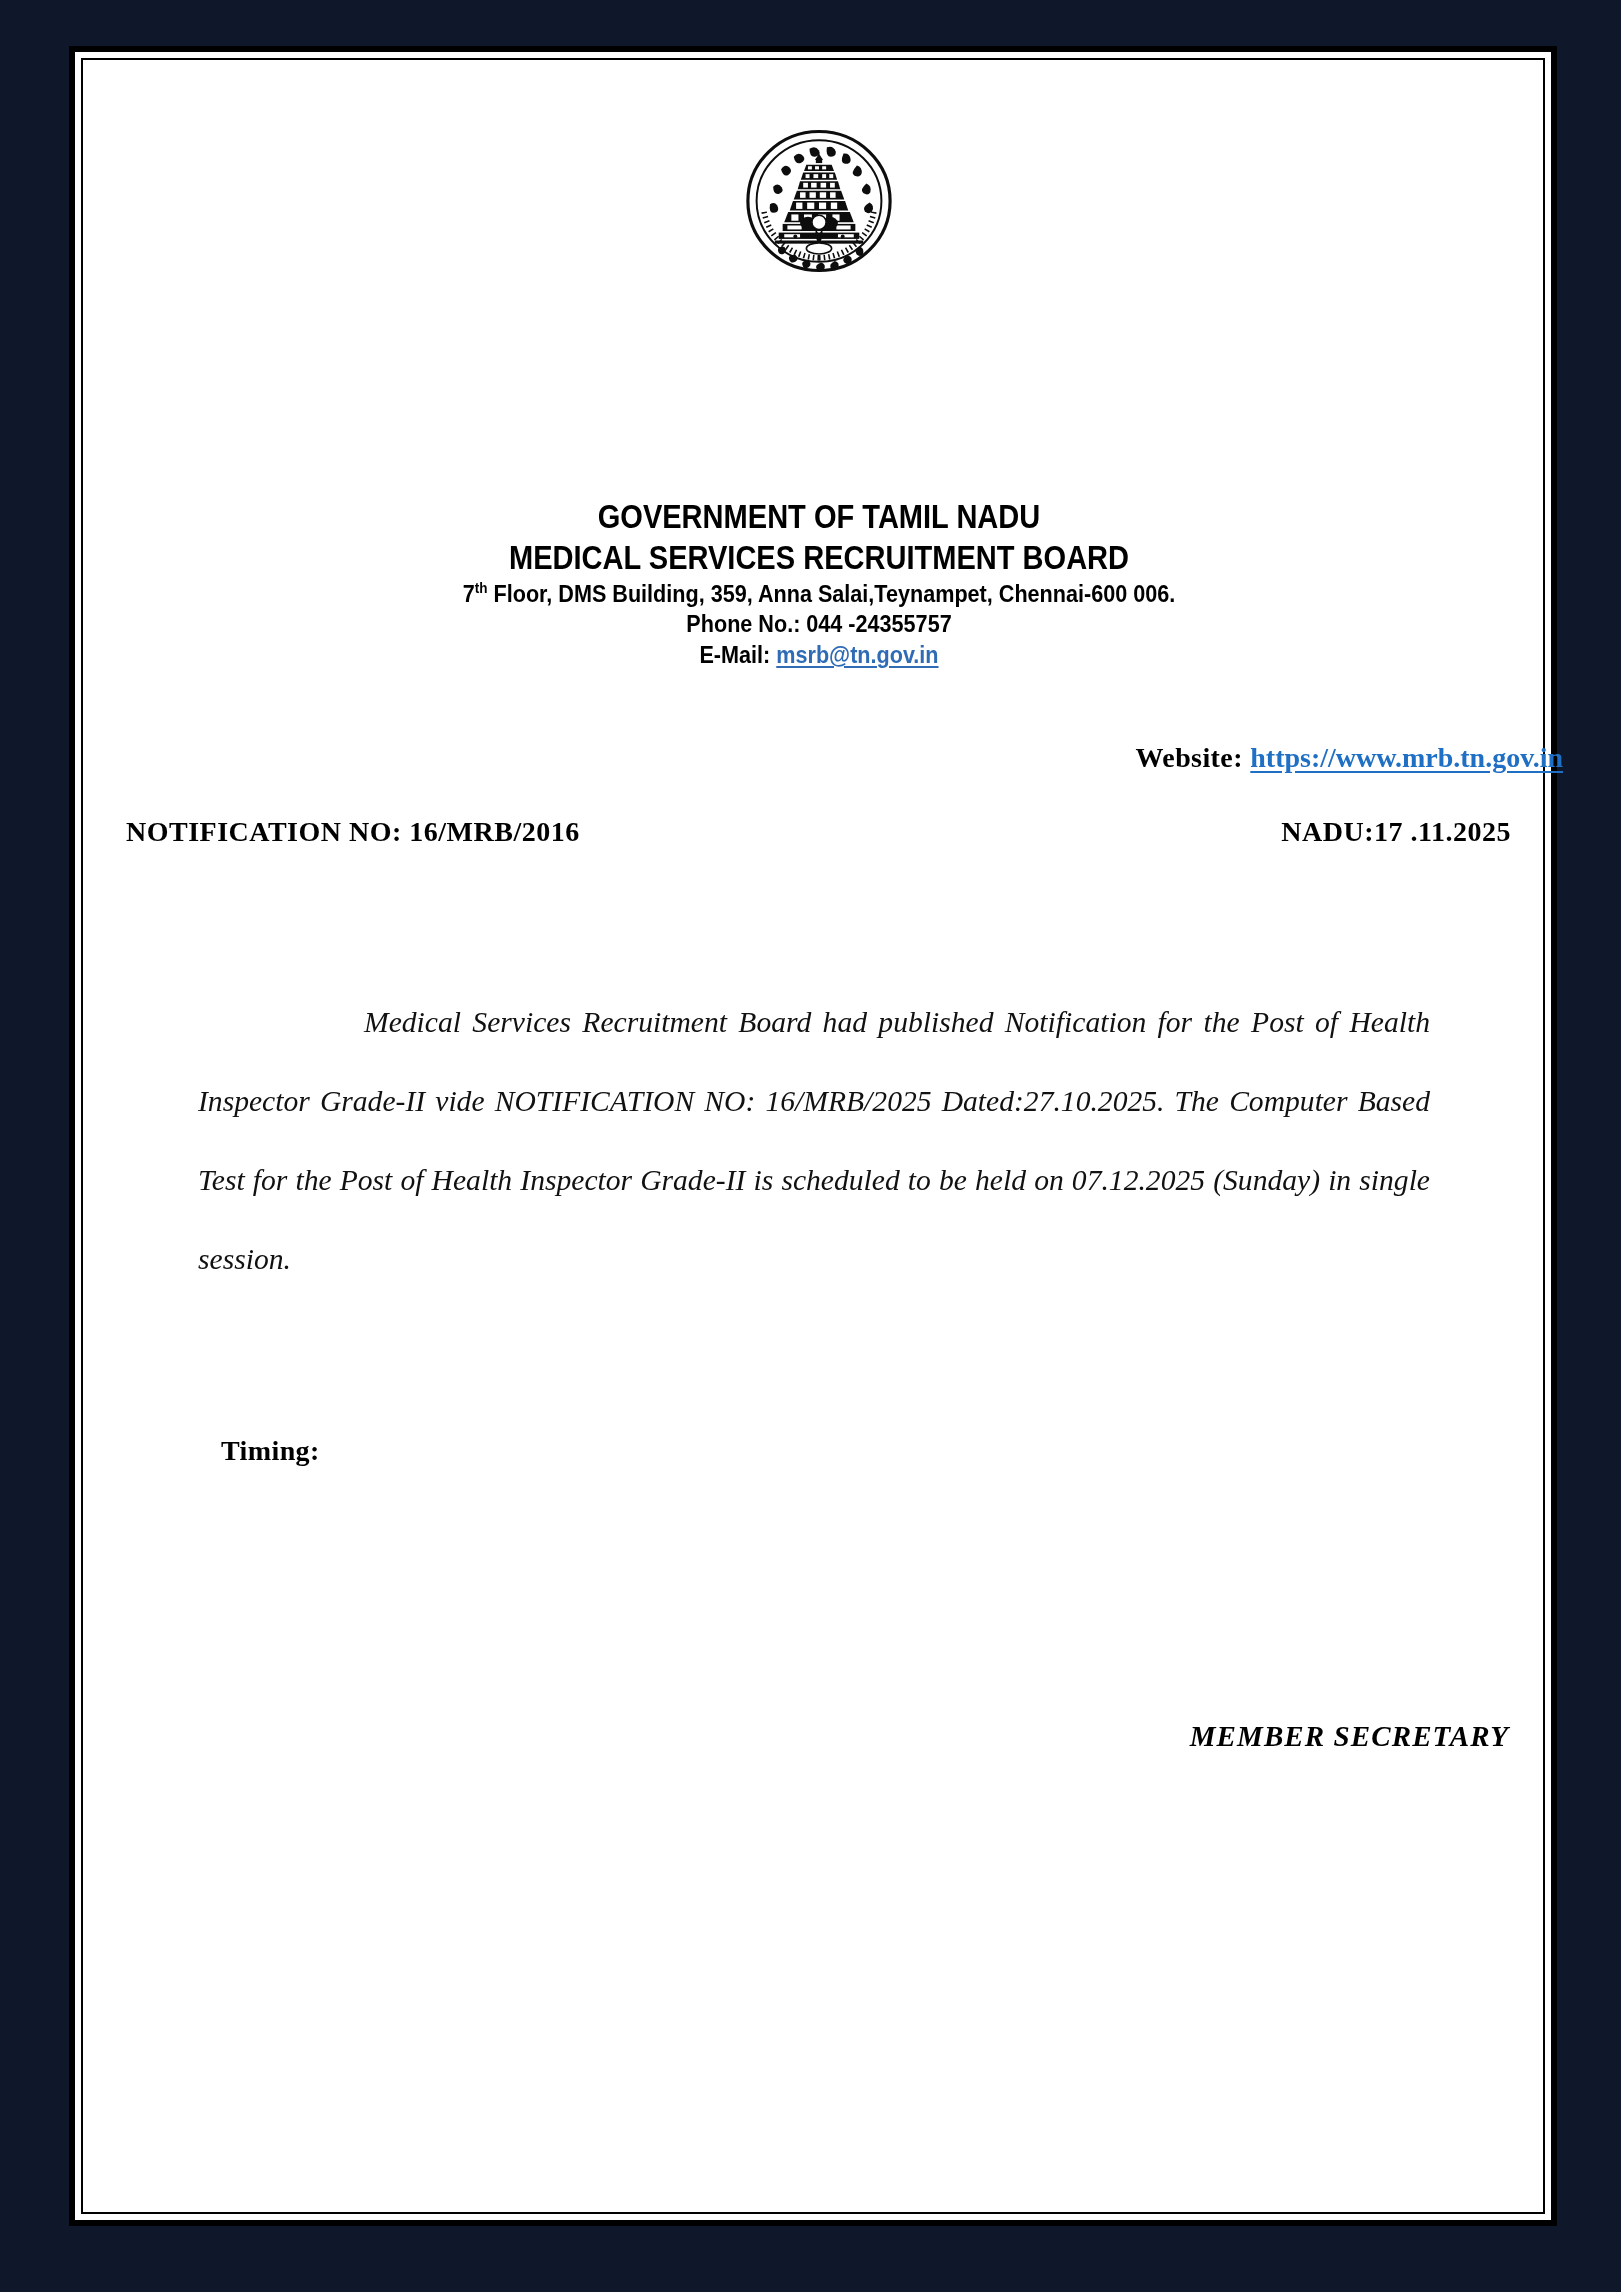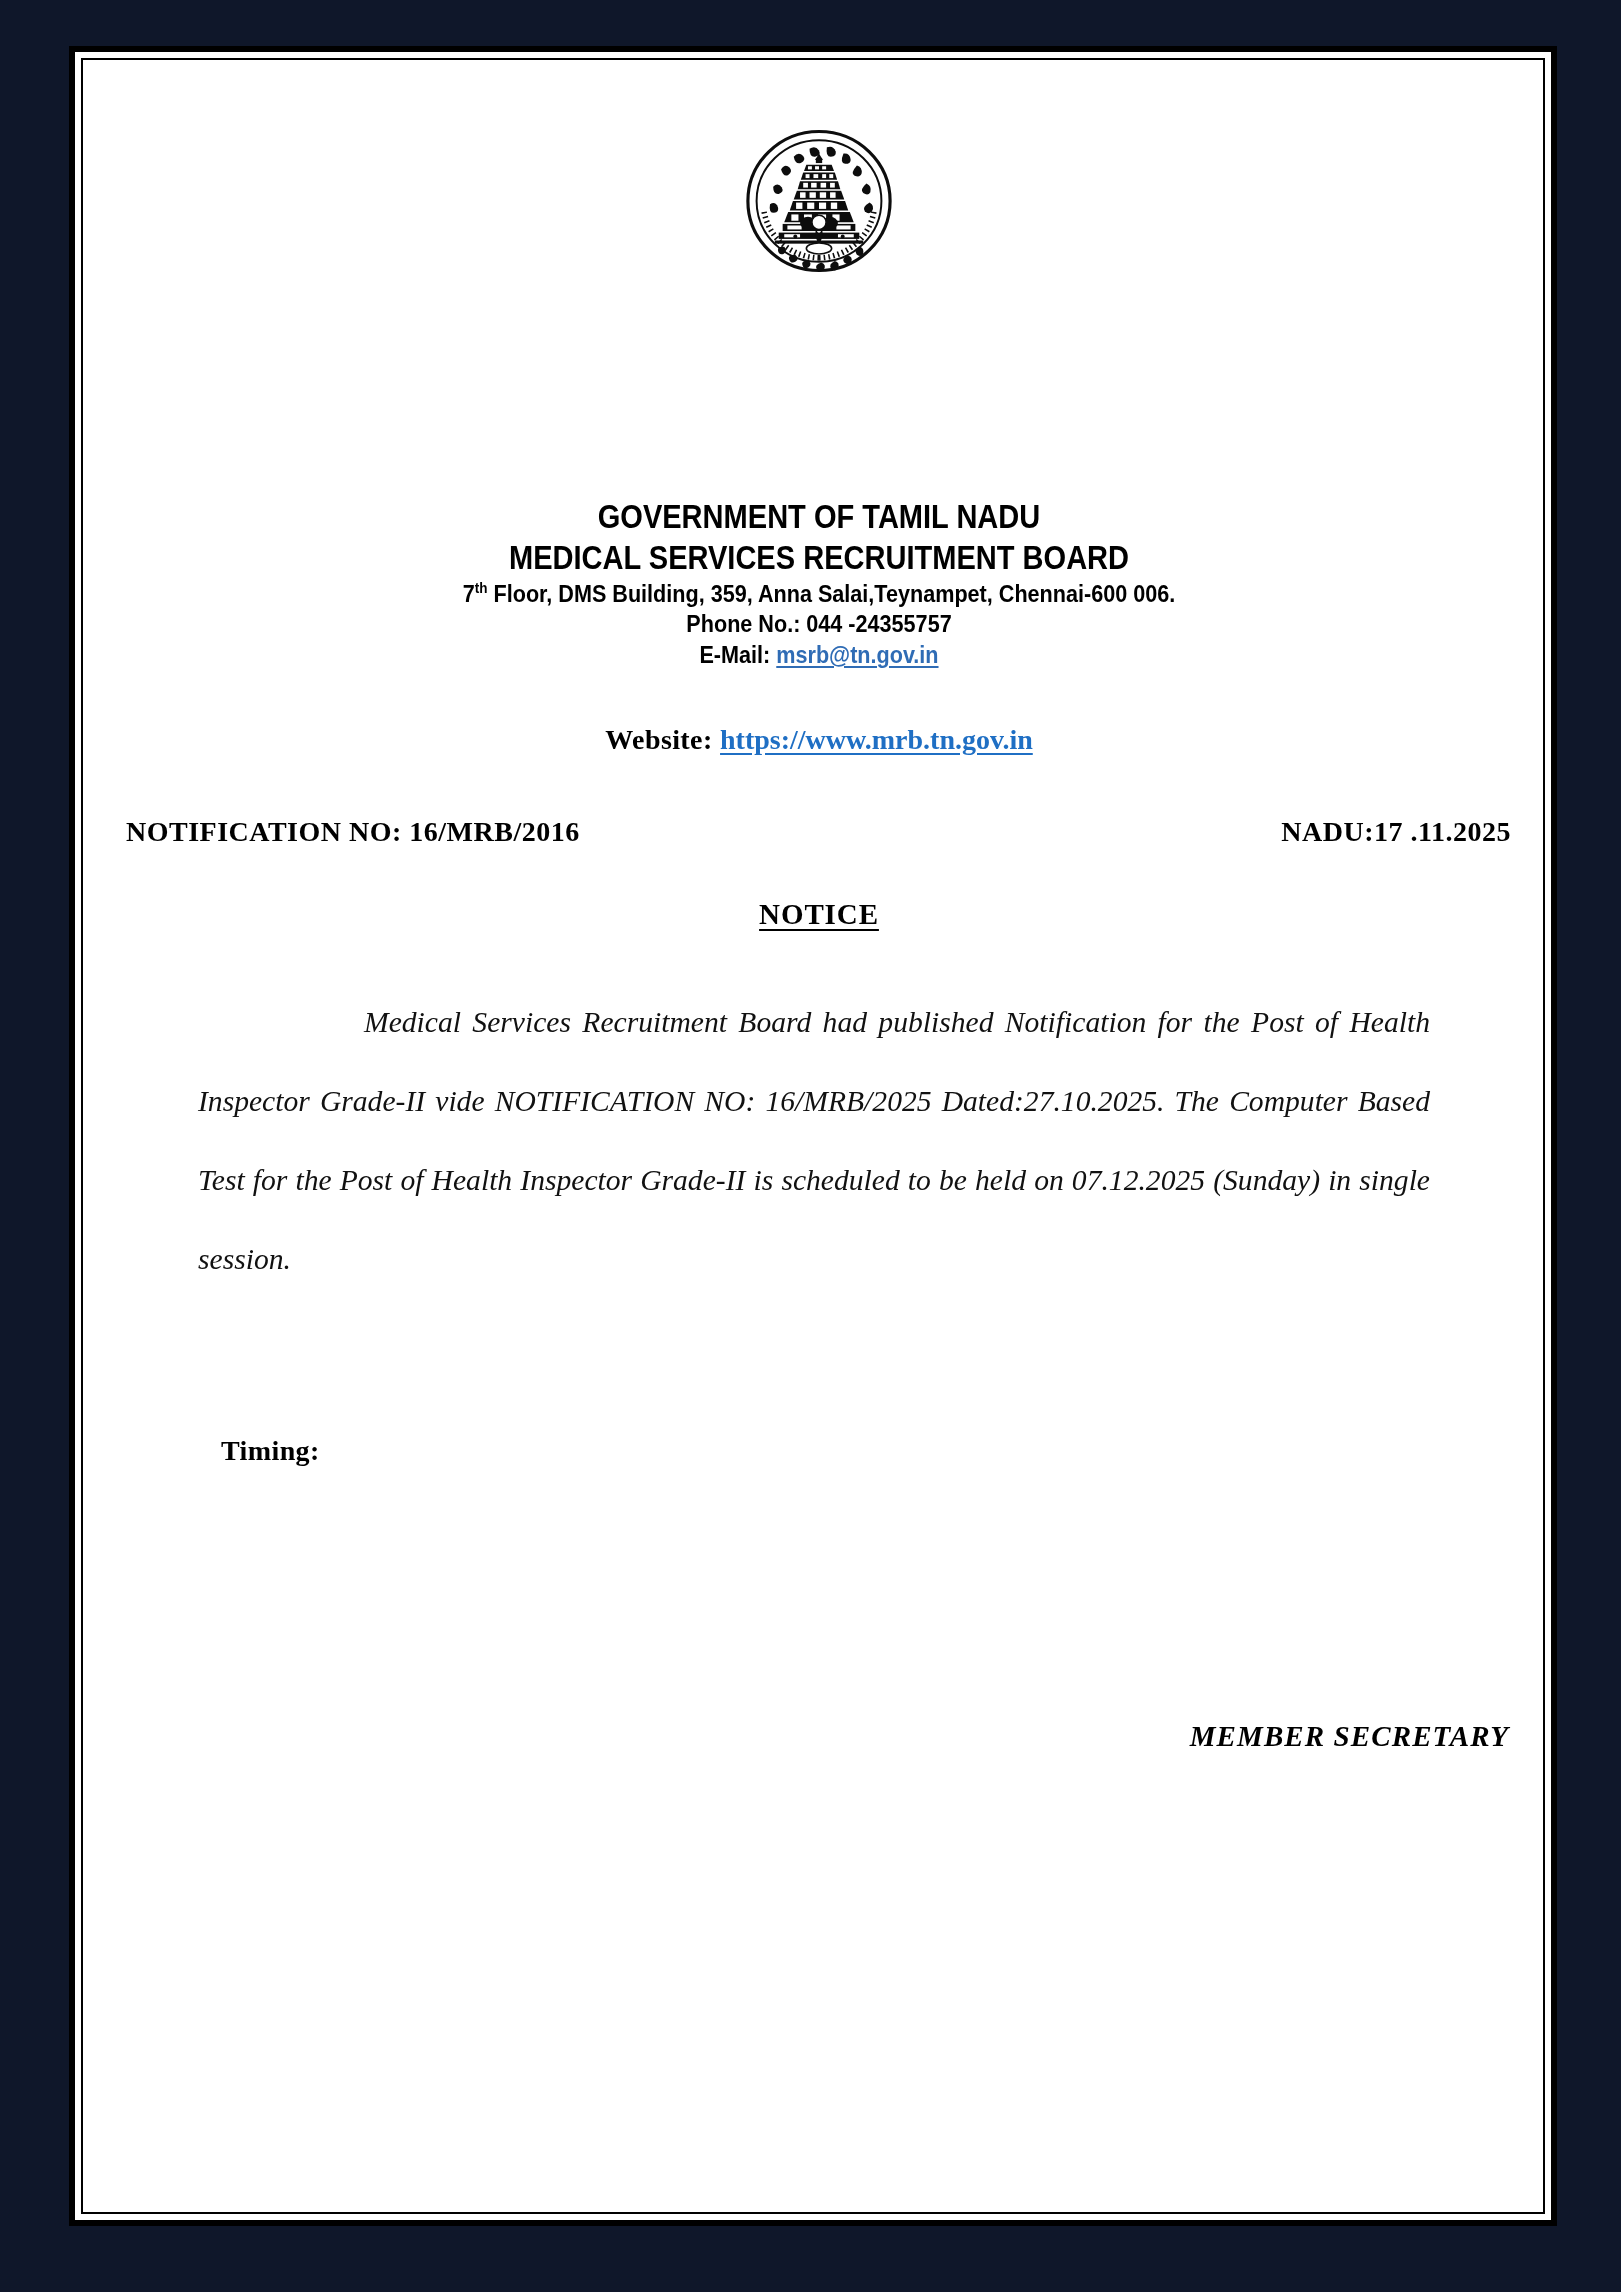--- a/index.html
+++ b/index.html
@@ -116,23 +116,23 @@
   }
   .mail-link {
     color: #2F6CB5;
     text-decoration: underline;
     text-underline-offset: 2.7px;
   }
 
   .website-line {
     position: absolute;
     left: 0;
-    top: 672px;
-    width: 1488px;
-    text-align: center;
+    top: 690px;
+    width: 1488px;
+    text-align: right;
     font-family: "Liberation Serif", serif;
     font-weight: bold;
     font-size: 28px;
     letter-spacing: 0.4px;
   }
   .website-link {
     color: #1F6FC4;
     text-decoration: underline;
     text-underline-offset: 3.6px;
     letter-spacing: 0px;
@@ -352,21 +352,20 @@
 
       <div class="website-line">
         <span>Website: </span><a class="website-link" href="#">https://www.mrb.tn.gov.in</a>
       </div>
 
       <div class="notif-row">
         <div class="notif-no">NOTIFICATION NO: 16/MRB/2016</div>
         <div class="notif-date">NADU:17 .11.2025</div>
       </div>
 
-      <div class="notice-heading"><span>NOTICE</span></div>
 
       <div class="body-para">Medical Services Recruitment Board had published Notification for the Post of Health Inspector Grade-II vide NOTIFICATION NO: 16/MRB/2025 Dated:27.10.2025.  The Computer Based Test for the Post of Health Inspector Grade-II is scheduled to be held on 07.12.2025 (Sunday) in single session.</div>
 
       <div class="timing-title">Timing:</div>
 
       <div class="signature">MEMBER SECRETARY</div>
 
     </div>
   </div>
 </div>

